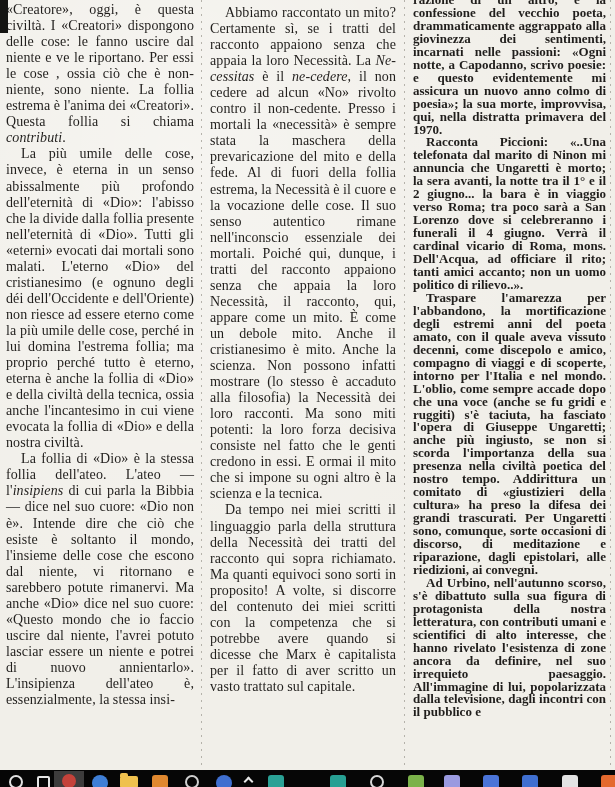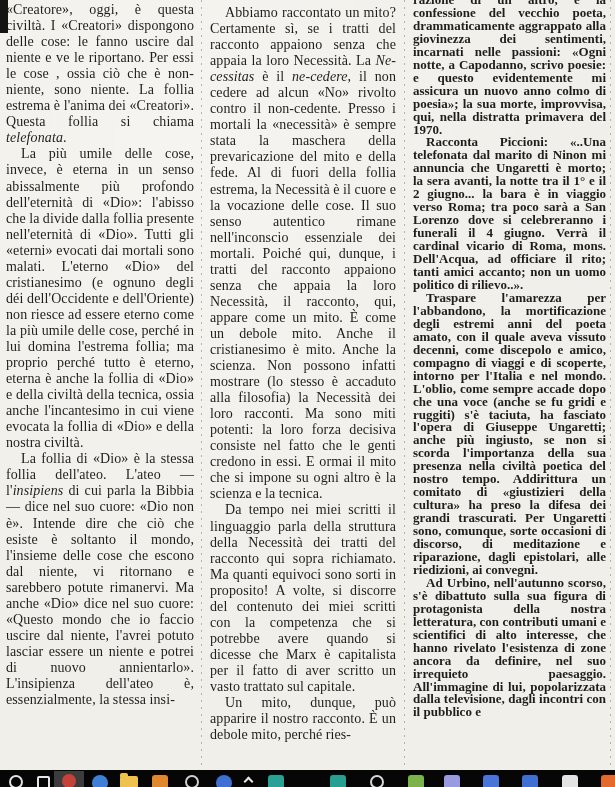--- a/index.html
+++ b/index.html
@@ -69,30 +69,29 @@
   .tb-caret{top:8px;width:7px;height:7px;background:transparent;border-left:2px solid #e8e8e8;border-top:2px solid #e8e8e8;transform:rotate(45deg);border-radius:0;}
 </style>
 </head>
 <body>
 
 <div class="screen">
   <div class="paper">
     <div class="columns">
       <div class="col col-1">
         <div class="colflow">
-            <p class="no-indent"><span>«Creatore», oggi, è questa civiltà. I «Creatori» dispongono delle cose: le fanno uscire dal niente e ve le riportano. Per essi le cose , ossia ciò che è non-niente, sono niente. La follia estrema è l'anima dei «Creatori». Questa follia si chiama </span><span class="ital">telefonata</span><span>.</span></p>
+            <p class="no-indent"><span>«Creatore», oggi, è questa civiltà. I «Creatori» dispongono delle cose: le fanno uscire dal niente e ve le riportano. Per essi le cose , ossia ciò che è non-niente, sono niente. La follia estrema è l'anima dei «Creatori». Questa follia si chiama </span><span class="ital">contributi</span><span>.</span></p>
             <p><span>La più umile delle cose, invece, è eterna in un senso abissalmente più profondo dell'eternità di «Dio»: l'abisso che la divide dalla follia presente nell'eternità di «Dio». Tutti gli «eterni» evocati dai mortali sono malati. L'eterno «Dio» del cristianesimo (e ognuno degli déi dell'Occidente e dell'Oriente) non riesce ad essere eterno come la più umile delle cose, perché in lui domina l'estrema follia; ma proprio perché tutto è eterno, eterna è anche la follia di «Dio» e della civiltà della tecnica, ossia anche l'incantesimo in cui viene evocata la follia di «Dio» e della nostra civiltà.</span></p>
             <p><span>La follia di «Dio» è la stessa follia dell'ateo. L'ateo — l'</span><span class="ital">insipiens</span><span> di cui parla la Bibbia — dice nel suo cuore: «Dio non è». Intende dire che ciò che esiste è soltanto il mondo, l'insieme delle cose che escono dal niente, vi ritornano e sarebbero potute rimanervi. Ma anche «Dio» dice nel suo cuore: «Questo mondo che io faccio uscire dal niente, l'avrei potuto lasciar essere un niente e potrei di nuovo annientarlo». L'insipienza dell'ateo è, essenzialmente, la stessa insi-</span></p>
           </div>
       </div>
       <div class="col col-2">
         <div class="colflow">
             <p><span>Abbiamo raccontato un mito? Certamente sì, se i tratti del racconto appaiono senza che appaia la loro Necessità. La </span><span class="ital">Ne-cessitas</span><span> è il </span><span class="ital">ne-cedere</span><span>, il non cedere ad alcun «No» rivolto contro il non-cedente. Presso i mortali la «necessità» è sempre stata la maschera della prevaricazione del mito e della fede. Al di fuori della follia estrema, la Necessità è il cuore e la vocazione delle cose. Il suo senso autentico rimane nell'inconscio essenziale dei mortali. Poiché qui, dunque, i tratti del racconto appaiono senza che appaia la loro Necessità, il racconto, qui, appare come un mito. È come un debole mito. Anche il cristianesimo è mito. Anche la scienza. Non possono infatti mostrare (lo stesso è accaduto alla filosofia) la Necessità dei loro racconti. Ma sono miti potenti: la loro forza decisiva consiste nel fatto che le genti credono in essi. E ormai il mito che si impone su ogni altro è la scienza e la tecnica.</span></p>
             <p><span>Da tempo nei miei scritti il linguaggio parla della struttura della Necessità dei tratti del racconto qui sopra richiamato. Ma quanti equivoci sono sorti in proposito! A volte, si discorre del contenuto dei miei scritti con la competenza che si potrebbe avere quando si dicesse che Marx è capitalista per il fatto di aver scritto un vasto trattato sul capitale.</span></p>
-            <p><span>Un mito, dunque, può apparire il nostro racconto. È un debole mito, perché ries-</span></p>
           </div>
       </div>
       <div class="col col-3">
         <div class="colflow">
             <p class="no-indent"><span>razione di un altro, e la confessione del vecchio poeta, drammaticamente aggrappato alla giovinezza dei sentimenti, incarnati nelle passioni: «Ogni notte, a Capodanno, scrivo poesie: e questo evidentemente mi assicura un nuovo anno colmo di poesia»; la sua morte, improvvisa, qui, nella distratta primavera del 1970.</span></p>
             <p><span>Racconta Piccioni: «..Una telefonata dal marito di Ninon mi annuncia che Ungaretti è morto; la sera avanti, la notte tra il 1° e il 2 giugno... la bara è in viaggio verso Roma; tra poco sarà a San Lorenzo dove si celebreranno i funerali il 4 giugno. Verrà il cardinal vicario di Roma, mons. Dell'Acqua, ad officiare il rito; tanti amici accanto; non un uomo politico di rilievo..».</span></p>
             <p><span>Traspare l'amarezza per l'abbandono, la mortificazione degli estremi anni del poeta amato, con il quale aveva vissuto decenni, come discepolo e amico, compagno di viaggi e di scoperte, intorno per l'Italia e nel mondo. L'oblio, come sempre accade dopo che una voce (anche se fu gridi e ruggiti) s'è taciuta, ha fasciato l'opera di Giuseppe Ungaretti; anche più ingiusto, se non si scorda l'importanza della sua presenza nella civiltà poetica del nostro tempo. Addirittura un comitato di «giustizieri della cultura» ha preso la difesa dei grandi trascurati. Per Ungaretti sono, comunque, sorte occasioni di discorso, di meditazione e riparazione, dagli epistolari, alle riedizioni, ai convegni.</span></p>
             <p><span>Ad Urbino, nell'autunno scorso, s'è dibattuto sulla sua figura di protagonista della nostra letteratura, con contributi umani e scientifici di alto interesse, che hanno rivelato l'esistenza di zone ancora da definire, nel suo irrequieto paesaggio. All'immagine di lui, popolarizzata dalla televisione, dagli incontri con il pubblico e</span></p>
           </div>
       </div>

